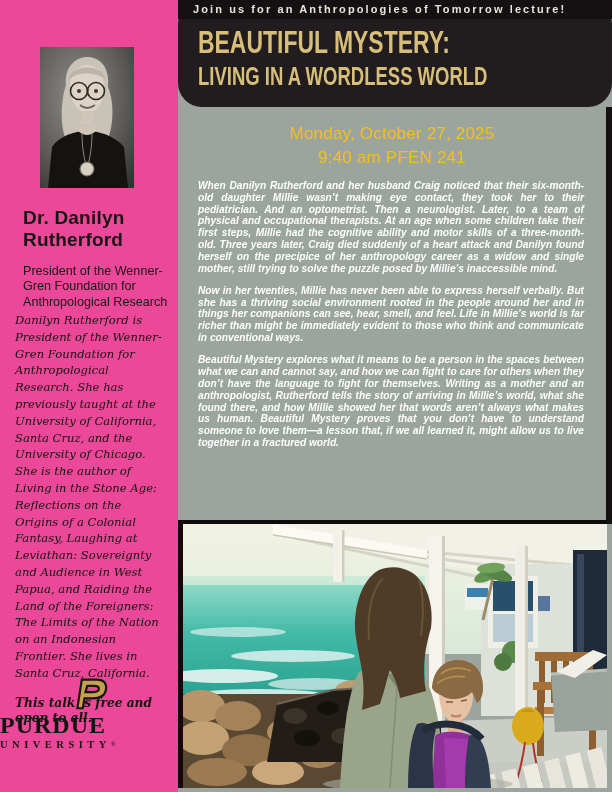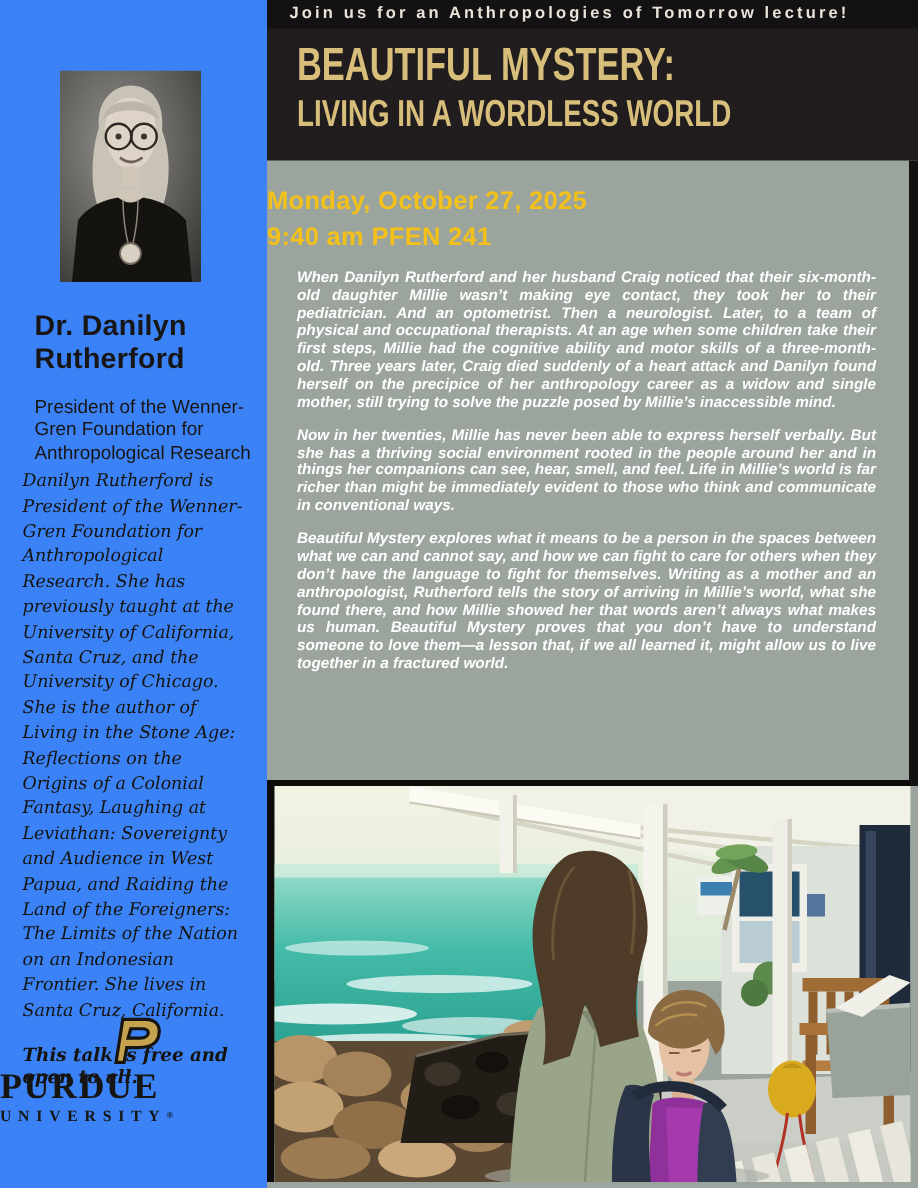--- a/index.html
+++ b/index.html
@@ -1,20 +1,20 @@
 <!DOCTYPE html>
 <html><head>
 <meta charset="utf-8">
 <style>
   html,body{margin:0;padding:0;}
   .page{position:relative;width:612px;height:792px;background:#ffffff;overflow:hidden;
         font-family:"Liberation Sans",sans-serif;}
 
   
-  .sidebar{position:absolute;left:0;top:0;width:178px;height:792px;background:#3b82f6;}
+  .sidebar{position:absolute;left:0;top:0;width:178px;height:792px;background:#ec4899;}
   .portrait{position:absolute;left:40px;top:47px;width:94px;height:141px;display:block;}
   .speaker-name{position:absolute;left:23px;top:207px;width:132px;
                 font-size:19px;font-weight:bold;line-height:21.5px;color:#181614;letter-spacing:.2px;}
   .speaker-role{position:absolute;left:23px;top:264px;width:150px;
                 font-size:12.6px;line-height:15.3px;color:#181614;}
   .bio-col{position:absolute;left:15px;top:312px;width:152px;color:#15130e;}
   .speaker-bio{font-family:"DejaVu Serif","Liberation Serif",serif;font-style:italic;
                font-size:11.6px;line-height:16.8px;}
   .free-note{font-family:"DejaVu Serif","Liberation Serif",serif;font-style:italic;font-weight:bold;
              font-size:12.2px;line-height:15px;margin-top:14px;}
@@ -22,32 +22,32 @@
   .purdue-p{display:block;margin:0 auto 2px auto;}
   .purdue-word{font-family:"Liberation Serif",serif;font-weight:bold;font-size:24px;
                letter-spacing:1px;line-height:26px;}
   .purdue-univ{font-family:"Liberation Serif",serif;font-weight:bold;font-size:10.5px;
                letter-spacing:4.5px;line-height:13px;}
   .purdue-reg{font-size:6px;vertical-align:2px;letter-spacing:0;}
   .purdue-dept{font-size:10px;font-weight:bold;letter-spacing:.2px;margin-top:14px;}
 
   
   .main{position:absolute;left:178px;top:0;width:434px;height:792px;background:#9ba49d;}
-  .header{position:absolute;left:0;top:0;width:434px;height:107px;background:#211d1e;}
+  .header{position:absolute;left:0;top:0;width:434px;height:107px;background:#211d1e;border-radius:24px;}
   .topbar{position:absolute;left:0;top:0;width:434px;height:19px;background:#141112;}
   .topbar-text{position:absolute;left:15px;top:3px;white-space:nowrap;
                font-size:11px;font-weight:bold;letter-spacing:2.1px;color:#e7e4da;}
   .title-1{position:absolute;left:20px;top:25px;white-space:nowrap;color:#d8be7b;
            font-size:31px;font-weight:bold;transform:scaleX(.74);transform-origin:left top;}
   .title-2{position:absolute;left:20px;top:62px;white-space:nowrap;color:#d8be7b;
            font-size:25px;font-weight:bold;transform:scaleX(.74);transform-origin:left top;}
   .right-strip{position:absolute;right:0;top:107px;width:6px;height:417px;background:#141112;}
 
-  .date-block{position:absolute;left:0;top:122px;width:428px;
-              color:#f4c11b;font-size:17px;font-weight:bold;line-height:24px;letter-spacing:.2px;}
+  .date-block{position:absolute;left:0;top:122px;width:428px;text-align:center;
+              color:#f4c11b;font-size:17px;font-weight:normal;line-height:24px;letter-spacing:.2px;}
   .paragraphs{position:absolute;left:20px;top:180px;width:386px;color:#ffffff;
               font-size:10.2px;font-weight:bold;font-style:italic;line-height:11.8px;
               text-align:justify;}
   .paragraphs p{margin:0 0 10.5px 0;}
 
   .event-photo{position:absolute;left:0;top:520px;width:429px;height:268px;
                border-top:4px solid #0d0c0a;border-left:5px solid #0d0c0a;box-sizing:border-box;}
   .event-photo svg{display:block;width:424px;height:264px;}
 </style>
 </head>

